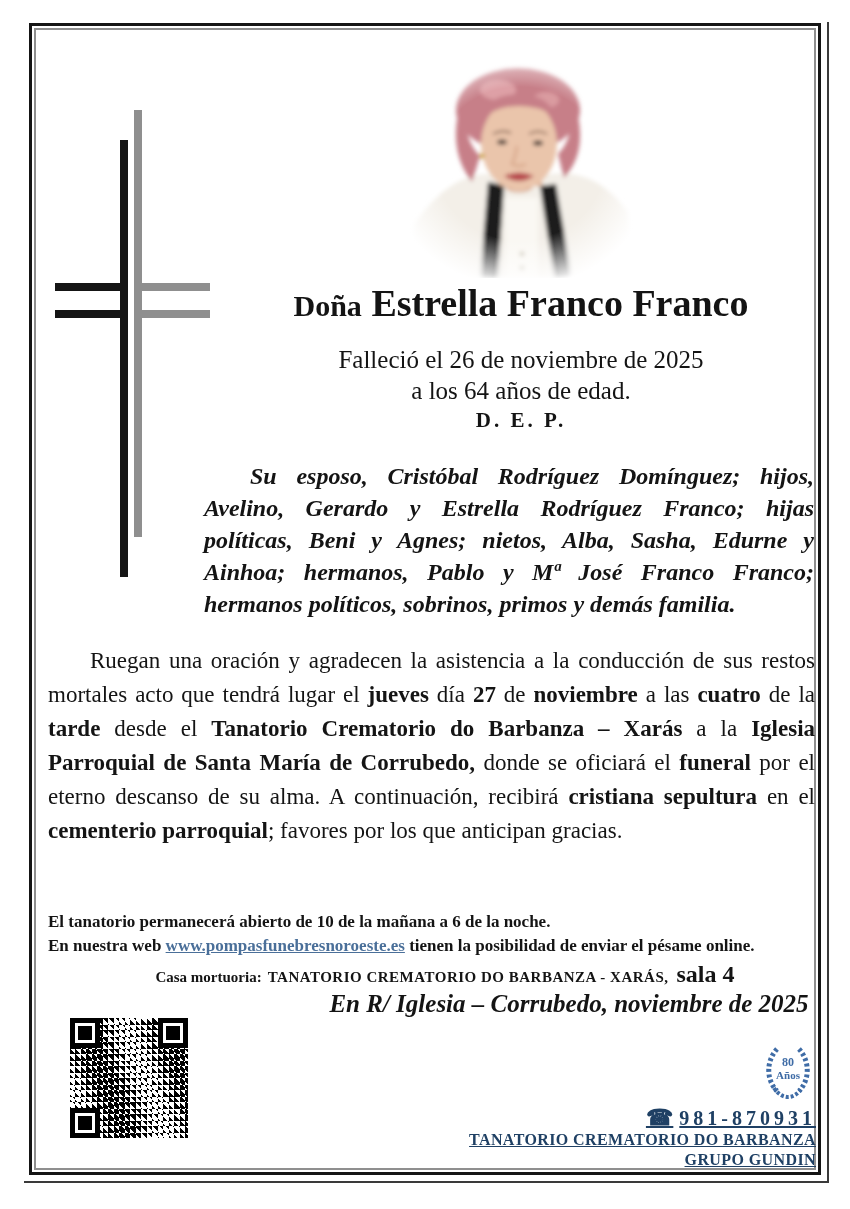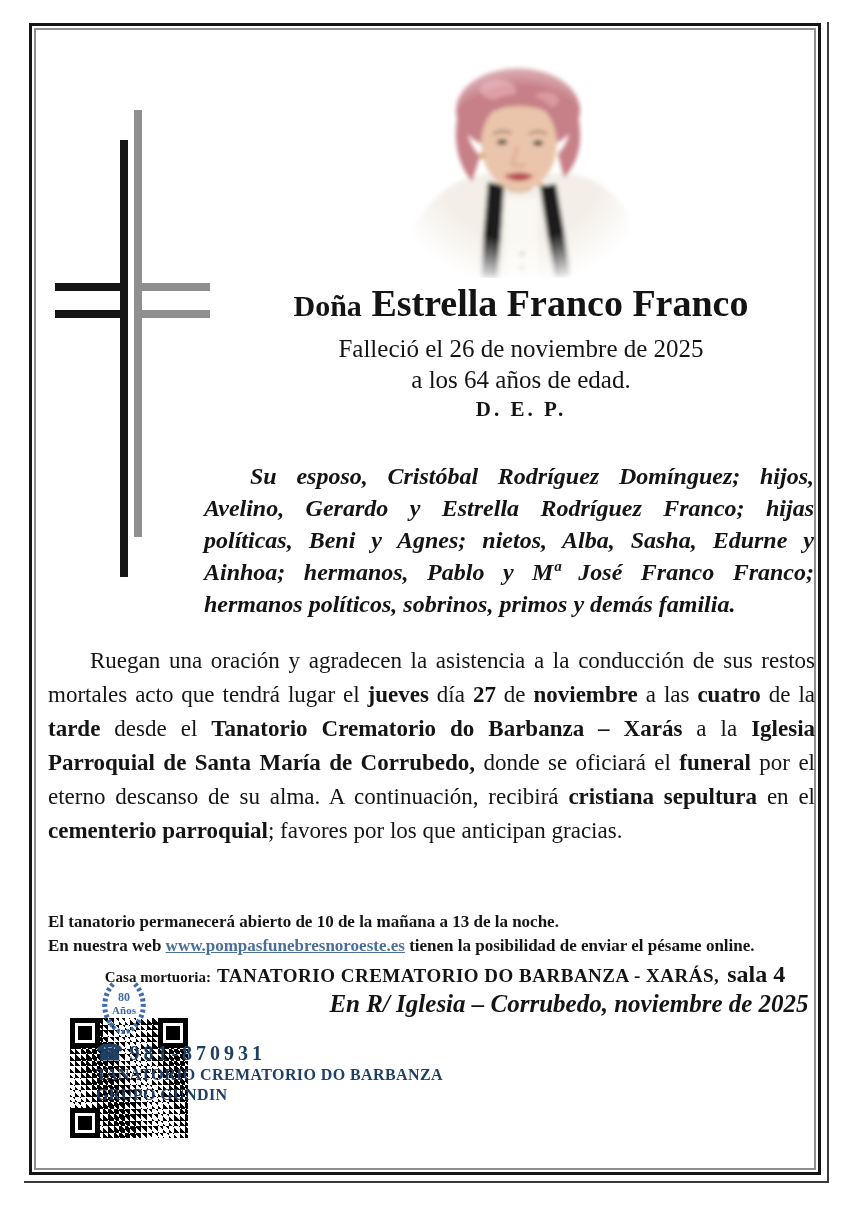--- a/index.html
+++ b/index.html
@@ -29,42 +29,42 @@
   .c-gh2{left:134px;top:310px;width:76px;height:8px;background:var(--gray,#8f8f8f);}
 
   
   .photo{position:absolute;left:400px;top:58px;width:240px;height:220px;}
 
   
   .header-block{position:absolute;left:228px;right:36px;top:280px;text-align:center;}
   .t-prefix{font-size:27px;font-weight:bold;line-height:34px;}
   .t-name{font-size:38px;font-weight:bold;line-height:46px;white-space:nowrap;}
   .t-don{font-size:30px;}
-  .t-death{font-size:25px;line-height:33px;margin-top:3px;}
+  .t-death{font-size:25px;line-height:33px;margin-top:14px;}
   .t-age{font-size:25px;line-height:30px;}
   .t-dep{font-size:21px;font-weight:bold;letter-spacing:3px;line-height:28px;}
 
   .family{
     position:absolute;left:204px;right:36px;top:460px;margin:0;
     font-size:24px;line-height:32px;font-weight:bold;font-style:italic;
     text-align:justify;text-indent:46px;
   }
 
   .announce{
     position:absolute;left:48px;right:35px;top:644px;margin:0;
     font-size:23px;line-height:34px;text-align:justify;text-indent:42px;
   }
   .b{font-weight:bold;}
 
   .notes{position:absolute;left:48px;right:35px;top:910px;font-size:17px;font-weight:bold;line-height:24px;}
   .weblink{color:var(--link,#4a6f99);text-decoration:underline;cursor:pointer;}
 
   .mortuary-line{position:absolute;left:70px;right:30px;top:961px;text-align:center;white-space:nowrap;}
   .m-label{font-size:15px;font-weight:bold;margin-right:6px;}
-  .m-venue{font-size:19px;font-weight:bold;letter-spacing:0.5px;}
+  .m-venue{font-size:15px;font-weight:bold;letter-spacing:0.5px;}
   .m-room{font-size:24px;font-weight:bold;margin-left:4px;}
   .dateline{
     position:absolute;left:320px;right:32px;top:990px;text-align:center;
     font-size:25px;font-weight:bold;font-style:italic;white-space:nowrap;
   }
 
   
   .qr{position:absolute;left:66px;top:1014px;width:126px;height:128px;background:#fff;}
   .qr-pattern{
     position:absolute;inset:4px;background-color:#fff;
@@ -72,21 +72,21 @@
       repeating-linear-gradient(90deg,#000 0 5px,#fff 5px 11px),
       repeating-linear-gradient(0deg,#000 0 5px,#fff 5px 12px),
       repeating-linear-gradient(45deg,#000 0 4px,#fff 4px 9px);
     background-blend-mode:difference;
   }
   .qr-finder{position:absolute;width:30px;height:30px;border:5px solid #000;background:#fff;box-sizing:border-box;}
   .qr-finder::after{content:"";position:absolute;inset:3px;background:#000;}
   .qr-tl{left:4px;top:4px;} .qr-tr{right:4px;top:4px;} .qr-bl{left:4px;bottom:4px;}
 
   
-  .footer-center{position:absolute;left:96px;right:34px;top:979px;text-align:left;color:var(--navy,#1f4064);}
+  .footer-center{position:absolute;left:96px;right:34px;top:1044px;text-align:right;color:var(--navy,#1f4064);text-decoration:underline;}
   .badge{display:inline-block;width:56px;height:56px;line-height:0;}
   .phone-line{font-size:20px;font-weight:bold;letter-spacing:4px;line-height:24px;white-space:nowrap;}
   .ph-icon{letter-spacing:0;margin-right:6px;font-size:22px;}
   .co{font-size:19px;font-weight:bold;line-height:23px;}
   .fac{font-size:16px;font-weight:bold;line-height:20px;letter-spacing:0.4px;}
   .grp{font-size:16px;font-weight:bold;line-height:20px;letter-spacing:0.4px;}
 </style>
 </head>
 <body>
 
@@ -152,21 +152,21 @@
     <div class="t-death">Falleció el 26 de noviembre de 2025</div>
     <div class="t-age">a los 64 años de edad.</div>
     <div class="t-dep">D. E. P.</div>
   </div>
 
   <p class="family">Su esposo, Cristóbal Rodríguez Domínguez; hijos, Avelino, Gerardo y Estrella Rodríguez Franco; hijas políticas, Beni y Agnes; nietos, Alba, Sasha, Edurne y Ainhoa; hermanos, Pablo y Mª José Franco Franco; hermanos políticos, sobrinos, primos y demás familia.</p>
 
   <p class="announce"><span>Ruegan una oración y agradecen la asistencia a la conducción de sus restos mortales acto que tendrá lugar el </span><span class="b">jueves</span><span> día </span><span class="b">27</span><span> de </span><span class="b">noviembre</span><span> a las </span><span class="b">cuatro</span><span> de la </span><span class="b">tarde</span><span> desde el </span><span class="b">Tanatorio Crematorio do Barbanza – Xarás</span><span> a la </span><span class="b">Iglesia Parroquial de Santa María de Corrubedo,</span><span> donde se oficiará el </span><span class="b">funeral</span><span> por el eterno descanso de su alma. A continuación, recibirá </span><span class="b">cristiana sepultura</span><span> en el </span><span class="b">cementerio parroquial</span><span>; favores por los que anticipan gracias.</span></p>
 
   <div class="notes">
-    <div>El tanatorio permanecerá abierto de 10 de la mañana a 13 de la noche.</div>
+    <div>El tanatorio permanecerá abierto de 10 de la mañana a 6 de la noche.</div>
     <div><span>En nuestra web </span><a class="weblink">www.pompasfunebresnoroeste.es</a><span> tienen la posibilidad de enviar el pésame online.</span></div>
   </div>
 
   <div class="mortuary-line">
     <span class="m-label">Casa mortuoria:</span><span class="m-venue">TANATORIO CREMATORIO DO BARBANZA - XARÁS,</span> <span class="m-room">sala 4</span>
   </div>
   <div class="dateline">En R/ Iglesia – Corrubedo, noviembre de 2025</div>
 
   <div class="qr">
     <div class="qr-pattern"></div>

